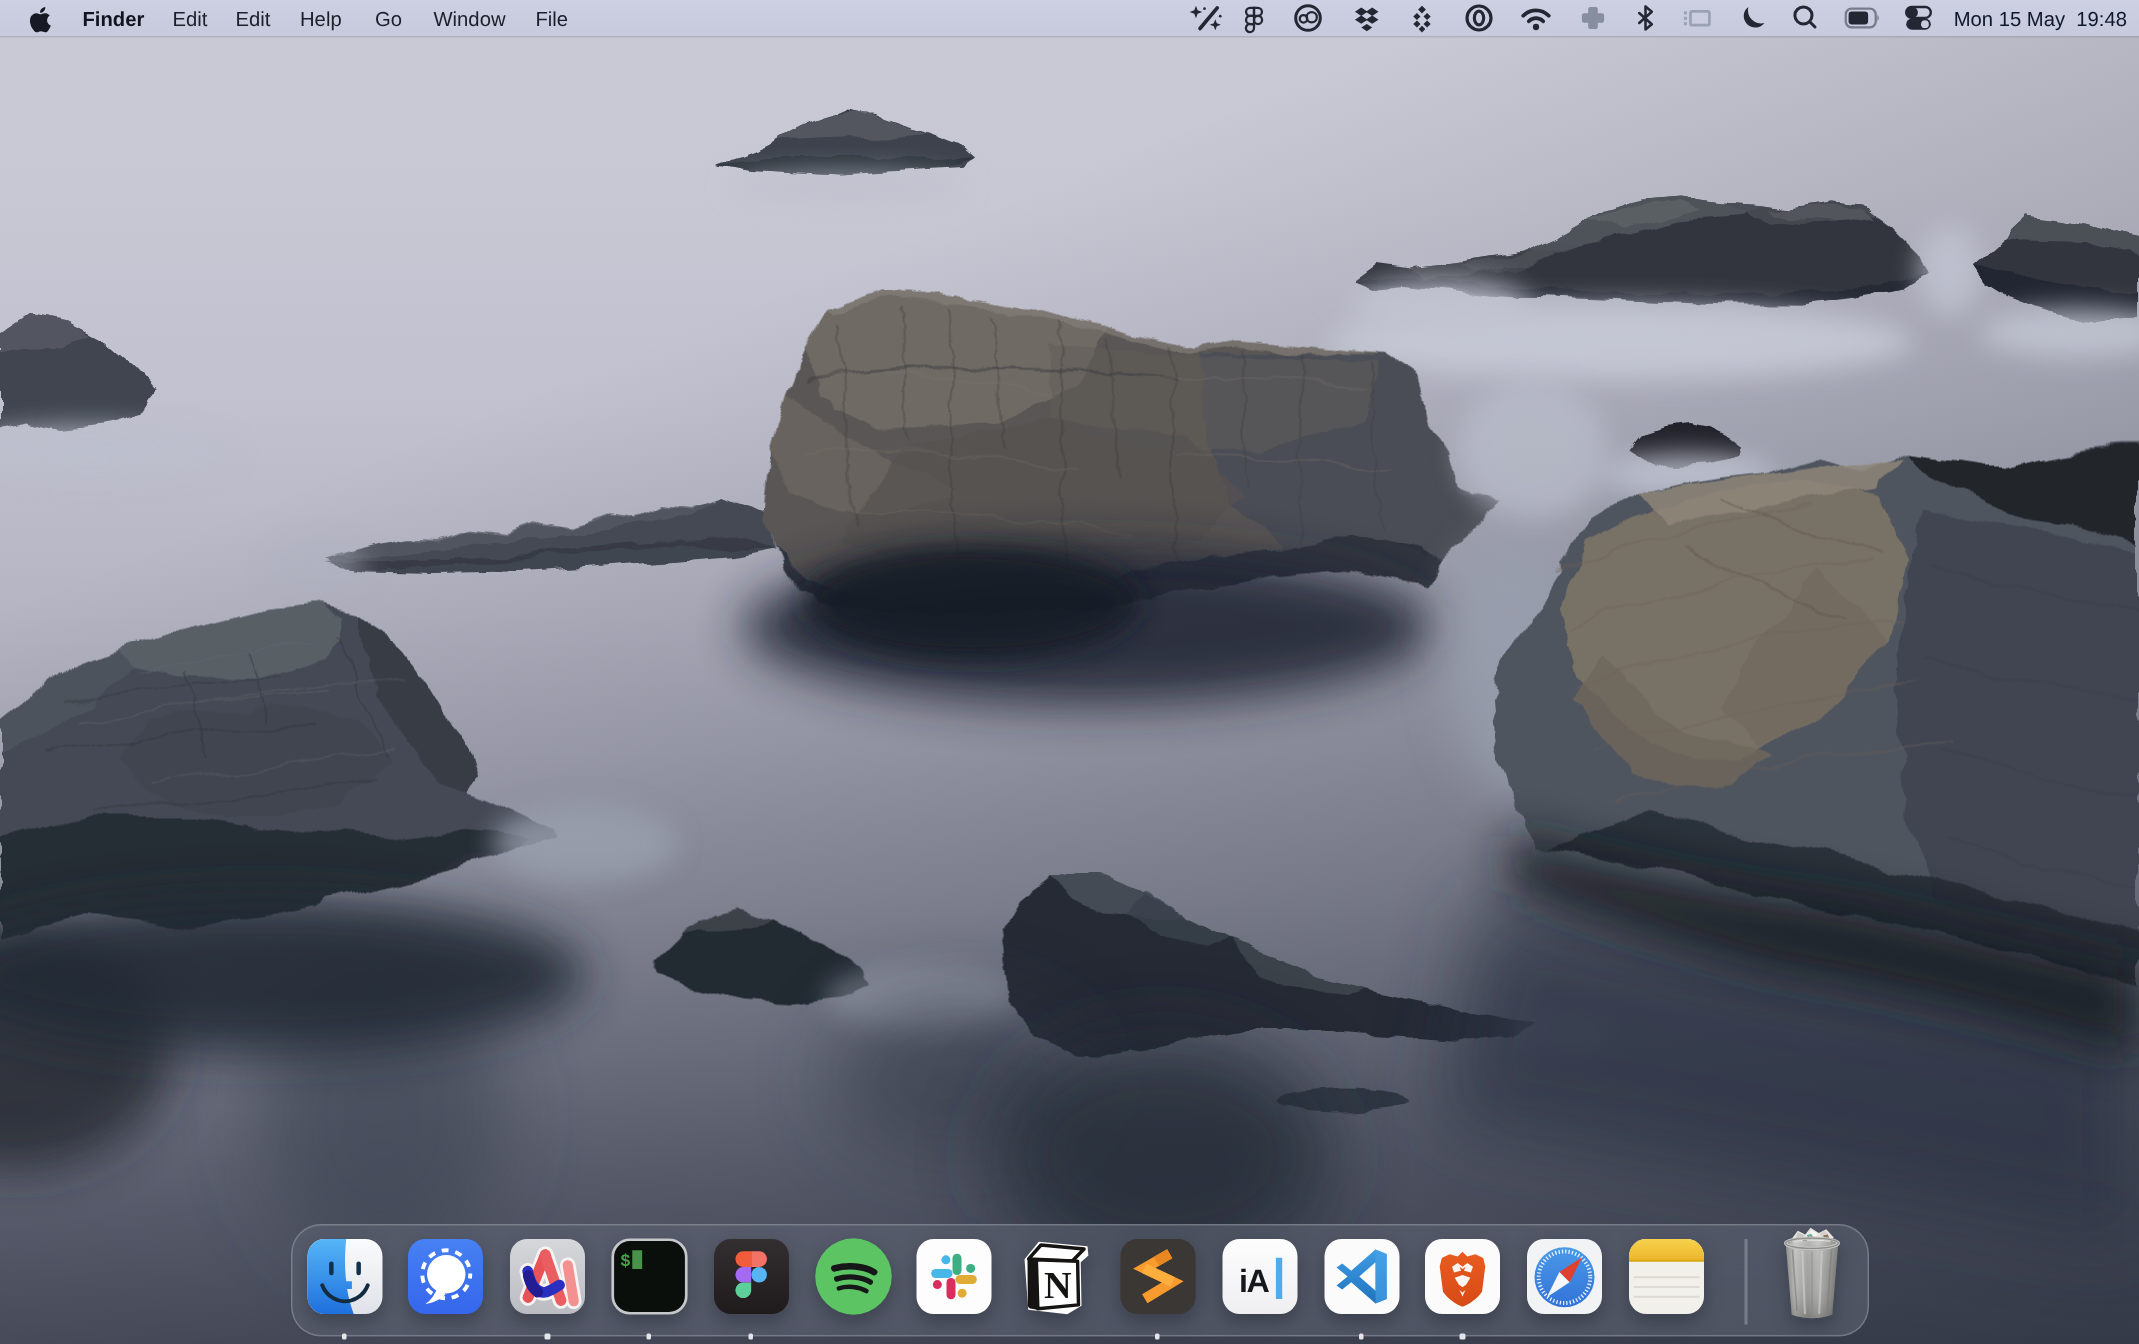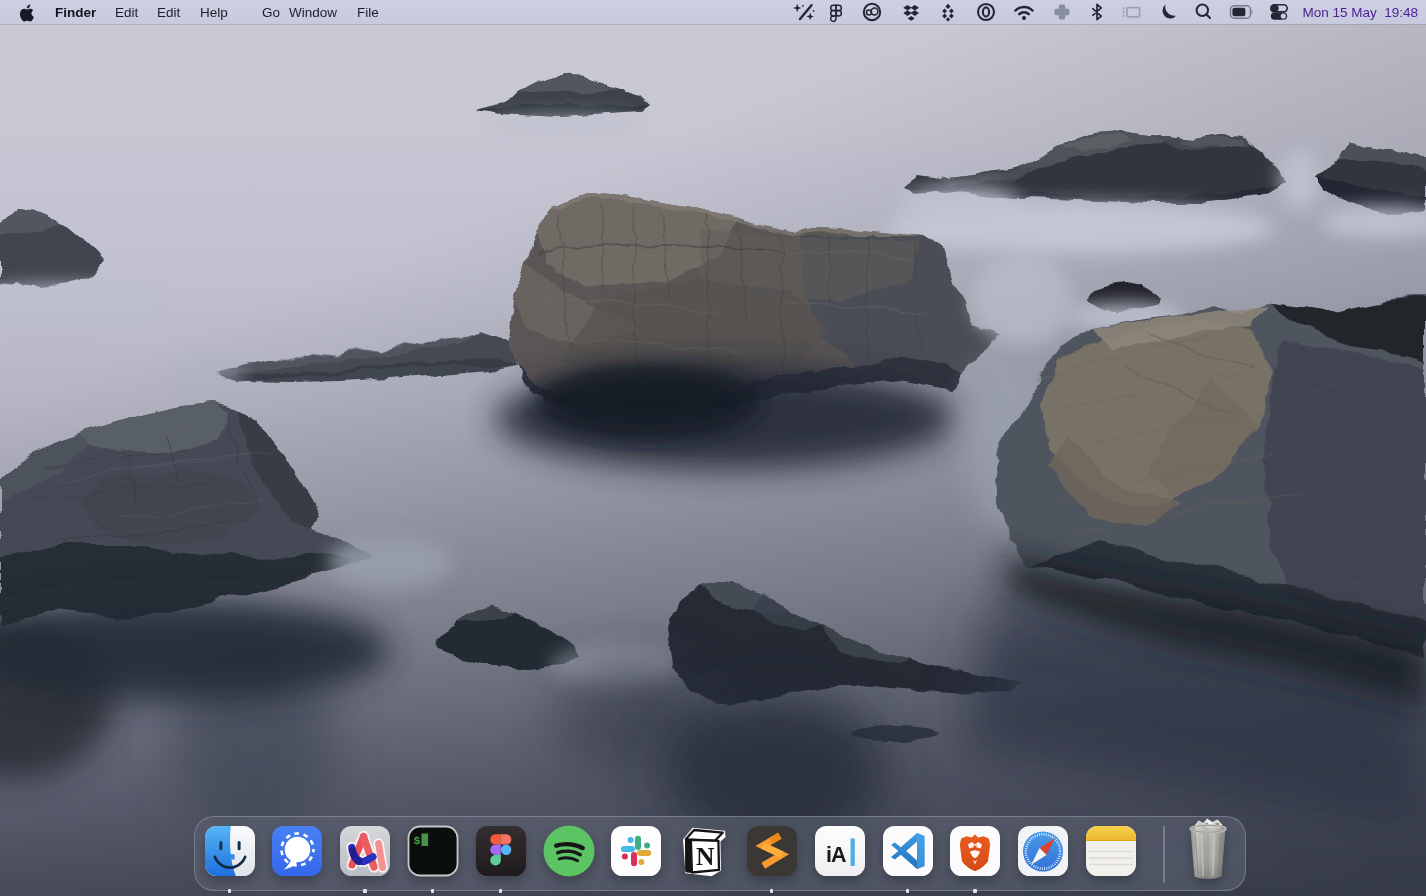--- a/index.html
+++ b/index.html
@@ -5,21 +5,21 @@
   * { margin:0; padding:0; box-sizing:border-box; }
   html,body { width:1426px; height:896px; overflow:hidden; font-family:"Liberation Sans", sans-serif; }
   #stage { position:relative; width:1426px; height:896px; background:#aab0be; }
   #wp { position:absolute; left:0; top:0; }
   
   #menubar { position:absolute; left:0; top:0; width:1426px; height:24px;
              background:linear-gradient(#ccd0e2,#c6cadc); box-shadow:0 1px 0 rgba(70,75,100,0.18); }
   .mitem { position:absolute; top:0; height:24px; line-height:25px; font-size:13.5px; color:#1c1f2a; }
   .mbold { font-weight:bold; color:#12151f; }
   #mbicons { position:absolute; right:0; top:0; }
-  #mbdate { position:absolute; top:0; height:24px; line-height:25px; right:8px; font-size:13.5px; color:#4c1d95; }
+  #mbdate { position:absolute; top:0; height:24px; line-height:25px; right:8px; font-size:13.5px; color:#0f172a; }
   
   #dock { position:absolute; left:194px; top:816px; width:1052px; height:75px;
           background:rgba(94,100,116,0.58); border-radius:20px;
           border:1px solid rgba(255,255,255,0.22);
           backdrop-filter: blur(24px) saturate(1.1); }
   .dicon { position:absolute; top:825px; width:52px; height:52px; filter:drop-shadow(0 5px 6px rgba(18,22,32,0.35)); }
   .ddot { position:absolute; top:889px; width:3.5px; height:3.5px; border-radius:1px; background:#e4e4ea; }
   #ddiv { position:absolute; left:1163px; top:826px; width:1.5px; height:57px; background:rgba(225,230,240,0.28); }
 </style>
 </head>
@@ -246,21 +246,21 @@
 <div id="menubar"></div>
 <div id="mbleft">
   <svg style="position:absolute;left:19px;top:3.5px;" width="15" height="18" viewBox="0 0 15 18">
     <path fill="#171a24" d="M12.4,9.6c0-2.1,1.7-3.1,1.8-3.2c-1-1.4-2.5-1.6-3-1.6c-1.3-0.1-2.5,0.75-3.2,0.75 C7.3,5.55,6.3,4.8,5.2,4.8C3.8,4.85,2.4,5.65,1.7,6.9c-1.5,2.6-0.4,6.4,1.1,8.5c0.7,1,1.6,2.2,2.7,2.15c1.1,0,1.5-0.7,2.8-0.7 c1.3,0,1.7,0.7,2.8,0.68c1.2,0,1.9-1.05,2.6-2.1c0.8-1.2,1.2-2.35,1.2-2.4C14.9,13 12.4,12.05 12.4,9.6z"></path>
     <path fill="#171a24" d="M10.3,3.3c0.6-0.7,1-1.7,0.9-2.7c-0.9,0-1.9,0.6-2.5,1.3C8.1,2.5,7.6,3.5,7.7,4.5 C8.7,4.6,9.7,4,10.3,3.3z"></path>
   </svg>
   <div class="mitem mbold" style="left:55px;">Finder</div>
   <div class="mitem" style="left:115px;">Edit</div>
   <div class="mitem" style="left:157px;">Edit</div>
   <div class="mitem" style="left:200px;">Help</div>
-  <div class="mitem" style="left:262px;">Go</div>
+  <div class="mitem" style="left:250px;">Go</div>
   <div class="mitem" style="left:289px;">Window</div>
   <div class="mitem" style="left:357px;">File</div>
 </div>
 <svg id="mbicons" width="646" height="24" viewBox="0 0 646 24" style="position:absolute;left:780px;top:0;">
 <g transform="translate(-780,0)" fill="#232733" stroke="none">
 
   <g>
     <path d="M800,19 L811.5,5.2" stroke="#232733" stroke-width="2.4" stroke-linecap="round" fill="none"></path>
     <path d="M797.3,3.8 L798.4,6.9 L801.5,8 L798.4,9.1 L797.3,12.2 L796.2,9.1 L793.1,8 L796.2,6.9 Z"></path>
     <path d="M810.2,12.8 L811.2,15.5 L813.9,16.5 L811.2,17.5 L810.2,20.2 L809.2,17.5 L806.5,16.5 L809.2,15.5 Z"></path>

